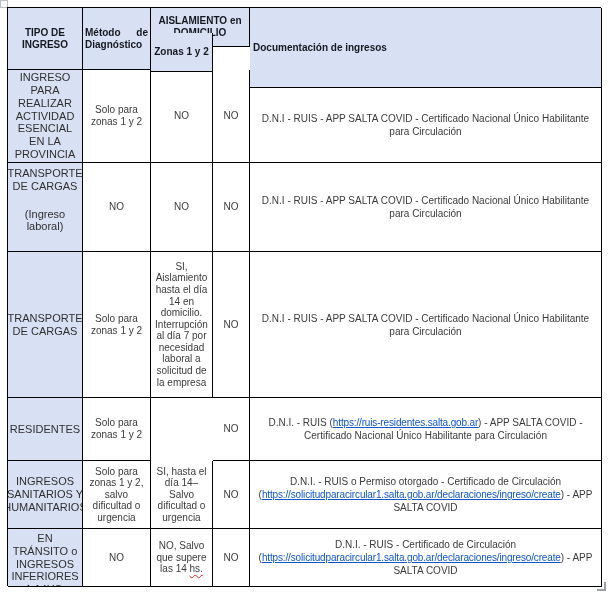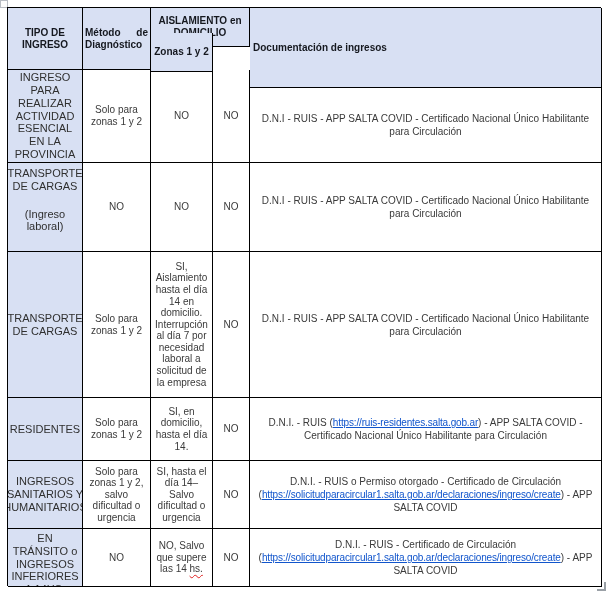--- a/index.html
+++ b/index.html
@@ -107,21 +107,20 @@
     </div>
     <div class="cell" style="grid-column:2/3; grid-row:6/7;">Solo para zonas 1 y 2</div>
     <div class="cell" style="grid-column:3/4; grid-row:6/7;">SI, Aislamiento hasta el día 14 en domicilio. Interrupción al día 7 por necesidad laboral a solicitud de la empresa</div>
     <div class="cell" style="grid-column:4/5; grid-row:6/7;">NO</div>
     <div class="cell doc-cell" style="grid-column:5/6; grid-row:6/7;">
       <div class="doc-inner"><span>D.N.I - RUIS - APP SALTA COVID - Certificado Nacional Único Habilitante para Circulación</span></div>
     </div>
 
     <div class="cell tipo" style="grid-column:1/2; grid-row:7/8;">RESIDENTES</div>
     <div class="cell" style="grid-column:2/3; grid-row:7/8;">Solo para zonas 1 y 2</div>
-    <div class="cell" style="grid-column:3/4; grid-row:7/8;">SI, en domicilio, hasta el día 14.</div>
     <div class="cell" style="grid-column:4/5; grid-row:7/8;">NO</div>
     <div class="cell doc-cell" style="grid-column:5/6; grid-row:7/8;">
       <div class="doc-inner"><span>D.N.I. - RUIS (</span><a class="doc-link">https://ruis-residentes.salta.gob.ar</a><span>) - APP SALTA COVID - Certificado Nacional Único Habilitante para Circulación</span></div>
     </div>
 
     <div class="cell tipo" style="grid-column:1/2; grid-row:8/9;">INGRESOS SANITARIOS Y HUMANITARIOS</div>
     <div class="cell" style="grid-column:2/3; grid-row:8/9;">Solo para zonas 1 y 2, salvo dificultad o urgencia</div>
     <div class="cell" style="grid-column:3/4; grid-row:8/9;">SI, hasta el día 14– Salvo dificultad o urgencia</div>
     <div class="cell" style="grid-column:4/5; grid-row:8/9;">NO</div>
     <div class="cell doc-cell" style="grid-column:5/6; grid-row:8/9;">

